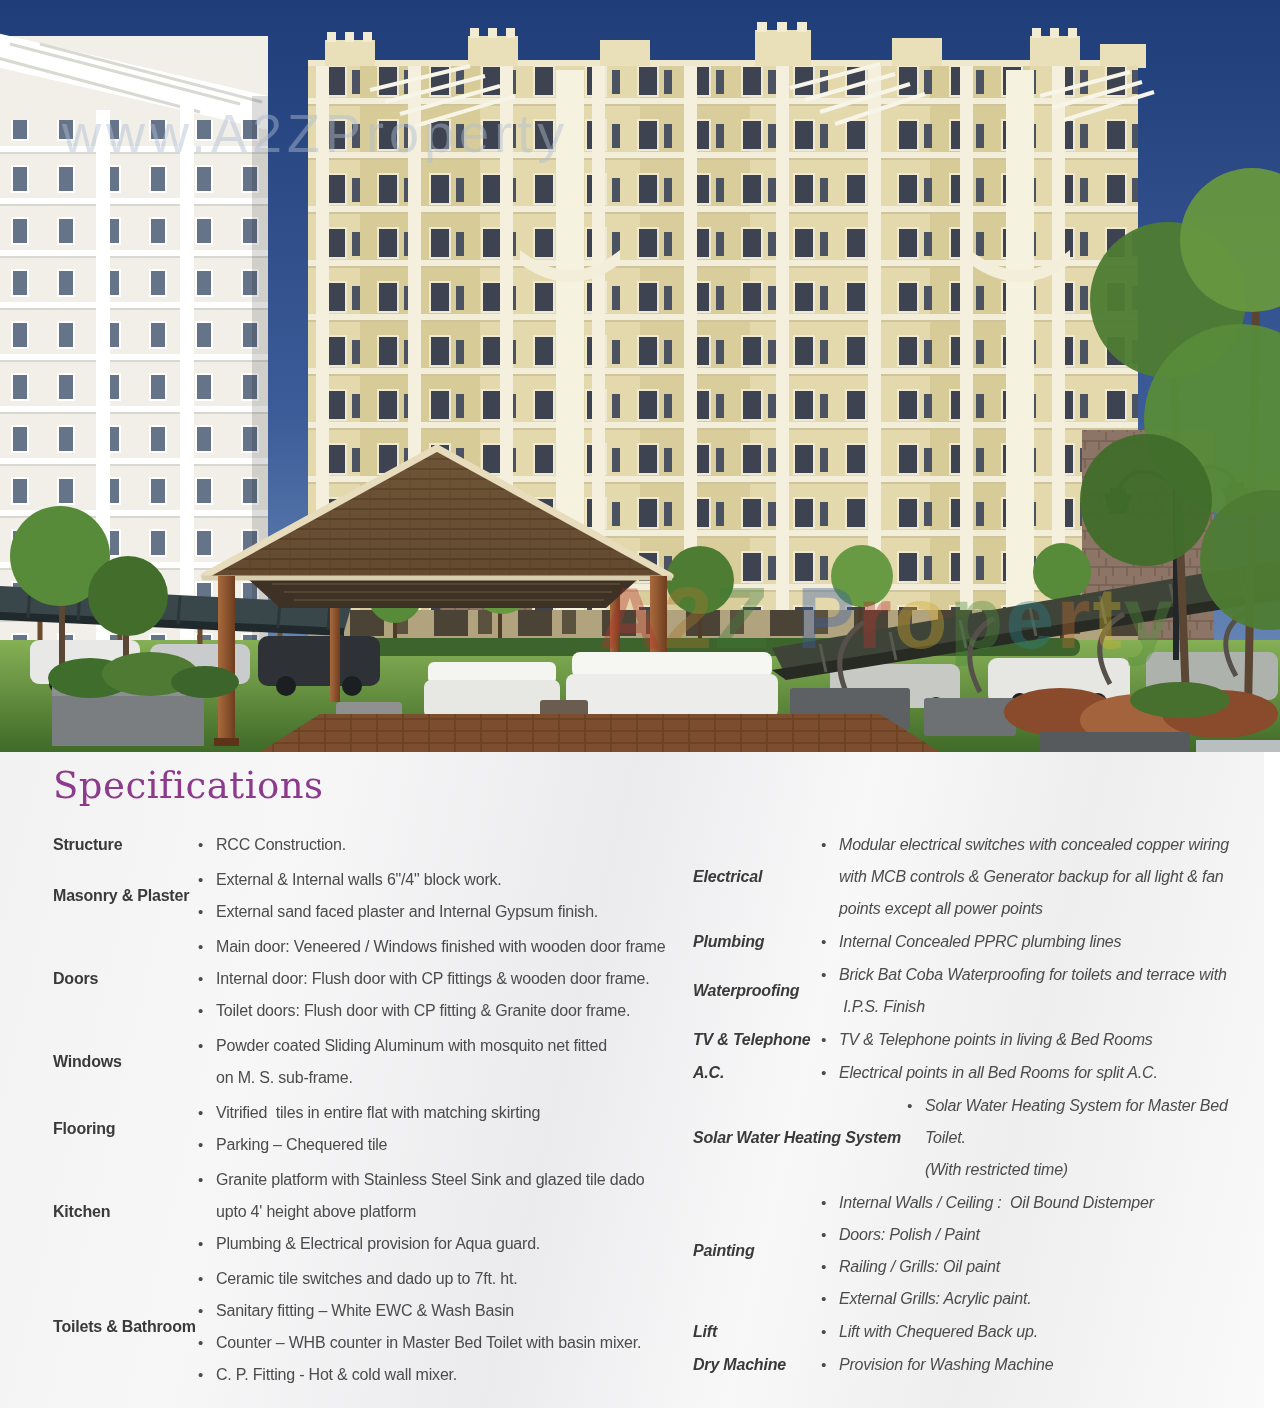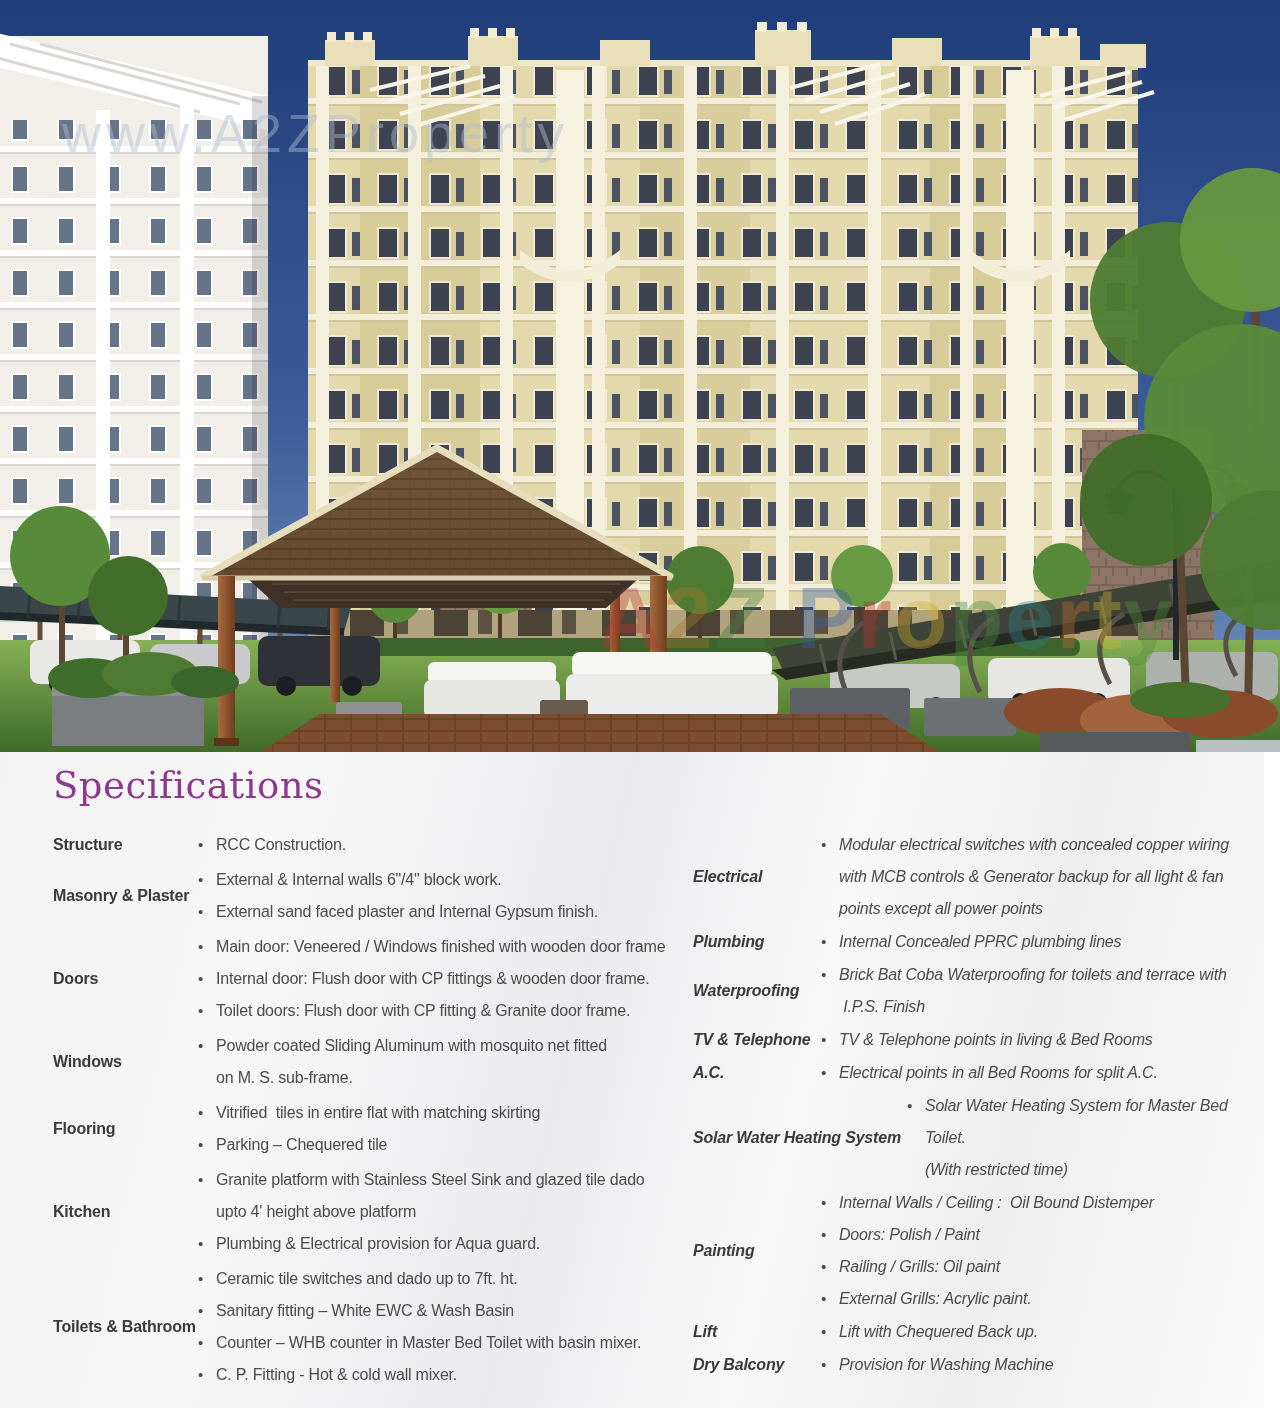--- a/index.html
+++ b/index.html
@@ -478,21 +478,21 @@
           <div class="spec-row">
             <div class="spec-label">Lift</div>
             <div class="spec-items">
               <div class="spec-item">
                 <span class="bullet">•</span>
                 <span class="item-text">Lift with Chequered Back up.</span>
               </div>
             </div>
           </div>
           <div class="spec-row">
-            <div class="spec-label">Dry Balcony</div>
+            <div class="spec-label">Dry Machine</div>
             <div class="spec-items">
               <div class="spec-item">
                 <span class="bullet">•</span>
                 <span class="item-text">Provision for Washing Machine</span>
               </div>
             </div>
           </div>
         </div>
     </div>
   </div>

